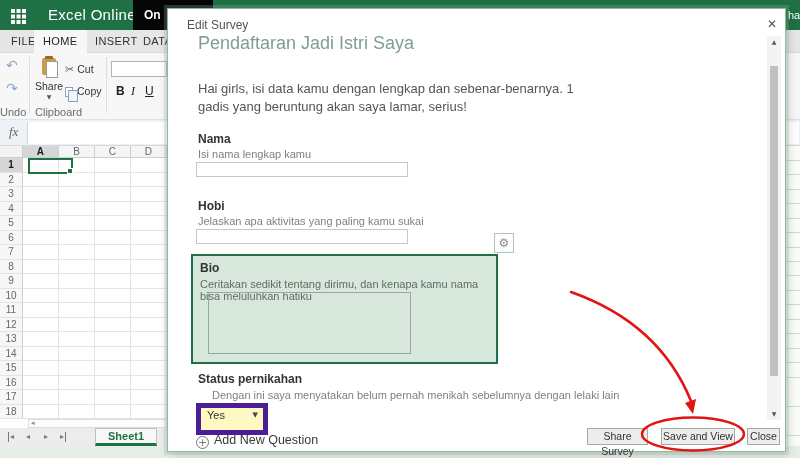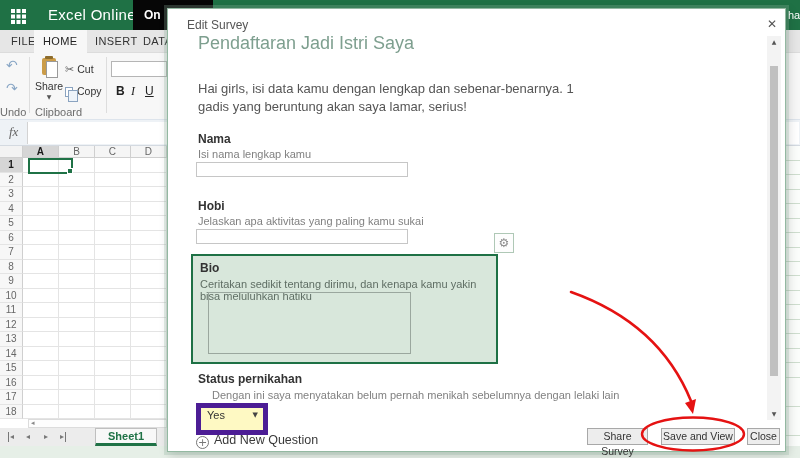--- a/index.html
+++ b/index.html
@@ -353,21 +353,21 @@
   <input class="q-input" id="q1-input" style="">
 
   <div class="q-label" id="q2-label">Hobi</div>
   <div class="q-hint" id="q2-hint">Jelaskan apa aktivitas yang paling kamu sukai</div>
   <input class="q-input" id="q2-input" style="">
 
   <div class="abs icon" id="gear-btn">⚙</div>
 
   <div class="abs" id="bio-block">
     <div class="q-label" id="q3-label">Bio</div>
-    <div class="q-hint" id="q3-hint">Ceritakan sedikit tentang dirimu, dan kenapa kamu yakin bisa meluluhkan hatiku</div>
+    <div class="q-hint" id="q3-hint">Ceritakan sedikit tentang dirimu, dan kenapa kamu nama bisa meluluhkan hatiku</div>
     <textarea class="abs" id="q3-input" style=""></textarea>
   </div>
 
   <div class="q-label" id="q4-label">Status pernikahan</div>
   <div class="q-hint" id="q4-hint">Dengan ini saya menyatakan belum pernah menikah sebelumnya dengan lelaki lain</div>
   <div class="abs" id="q4-select">
     <span class="val">Yes</span>
     <span class="caret icon">▼</span>
   </div>
 

